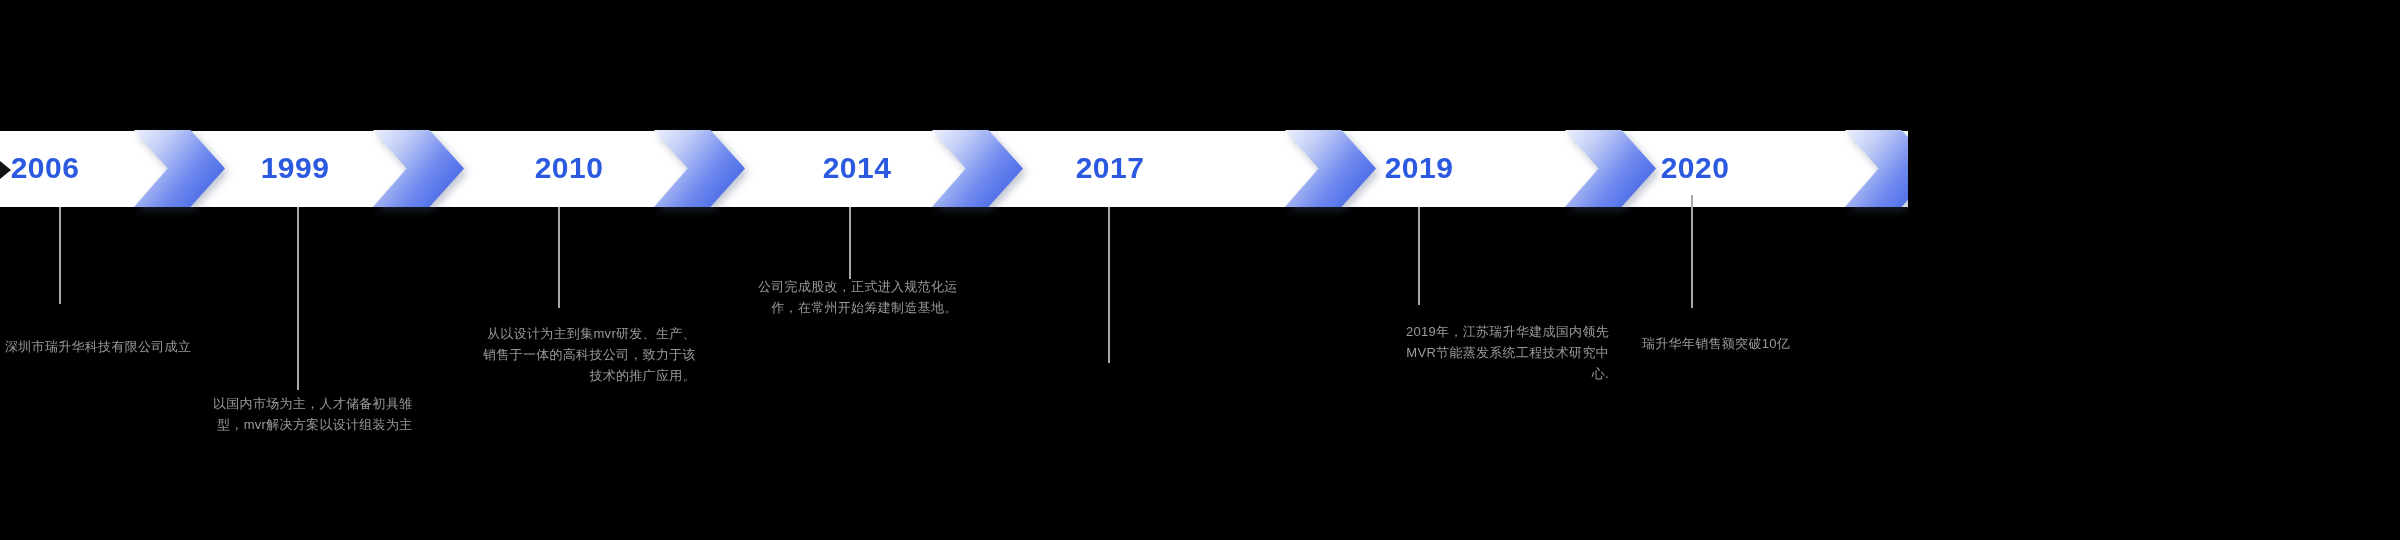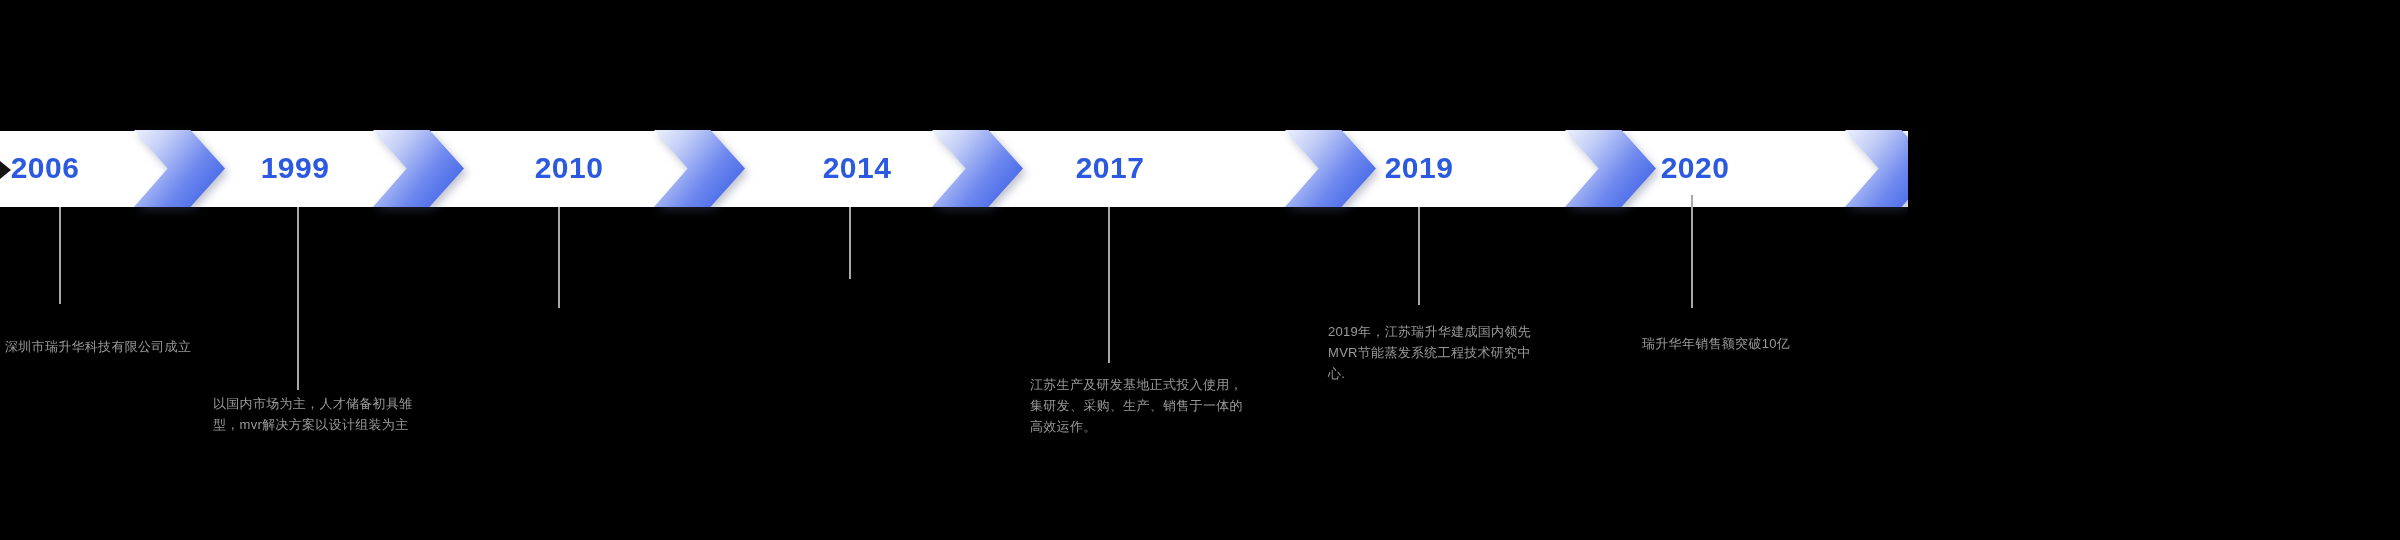--- a/index.html
+++ b/index.html
@@ -3,20 +3,21 @@
 <meta charset="utf-8">
 <style>
   html, body { margin: 0; padding: 0; background: #000; }
   .stage {
     position: relative;
     width: 1908px;
     height: 540px;
     background: #000000;
     overflow: hidden;
     font-family: "Liberation Sans", "DejaVu Sans", sans-serif;
+    text-align: right;
   }
   
   .band {
     position: absolute;
     left: 0; top: 131px;
     width: 2370px; height: 76px;
     background: #ffffff;
     clip-path: polygon(0 0, 2310px 0, 100% 50%, 2310px 100%, 0 100%);
   }
   
@@ -116,26 +117,30 @@
   <div class="connector" style="left:1974px; top:207px; height:176px"></div>
   <div class="connector" style="left:2268px; top:207px; height:71px"></div>
 
   <div class="desc" style="left:5px; top:336px">
     <div>深圳市瑞升华科技有限公司成立</div>
   </div>
   <div class="desc" style="left:213px; top:393px">
     <div>以国内市场为主，人才储备初具雏</div>
     <div>型，mvr解决方案以设计组装为主</div>
   </div>
-  <div class="desc" style="left:1030px; top:374px">
-    <div>江苏生产及研发基地正式投入使用，</div>
-    <div>集研发、采购、生产、销售于一体的</div>
-    <div>高效运作。</div>
+  <div class="desc" style="left:483px; top:323px">
+    <div>从以设计为主到集mvr研发、生产、</div>
+    <div>销售于一体的高科技公司，致力于该</div>
+    <div>技术的推广应用。</div>
   </div>
-  <div class="desc" style="left:1328px; top:321px">
+  <div class="desc" style="left:758px; top:276px">
+    <div>公司完成股改，正式进入规范化运</div>
+    <div>作，在常州开始筹建制造基地。</div>
+  </div>
+  <div class="desc" style="left:1406px; top:321px">
     <div>2019年，江苏瑞升华建成国内领先</div>
     <div>MVR节能蒸发系统工程技术研究中</div>
     <div>心.</div>
   </div>
   <div class="desc" style="left:1642px; top:333px">
     <div>瑞升华年销售额突破10亿</div>
   </div>
 
 </div>
 

